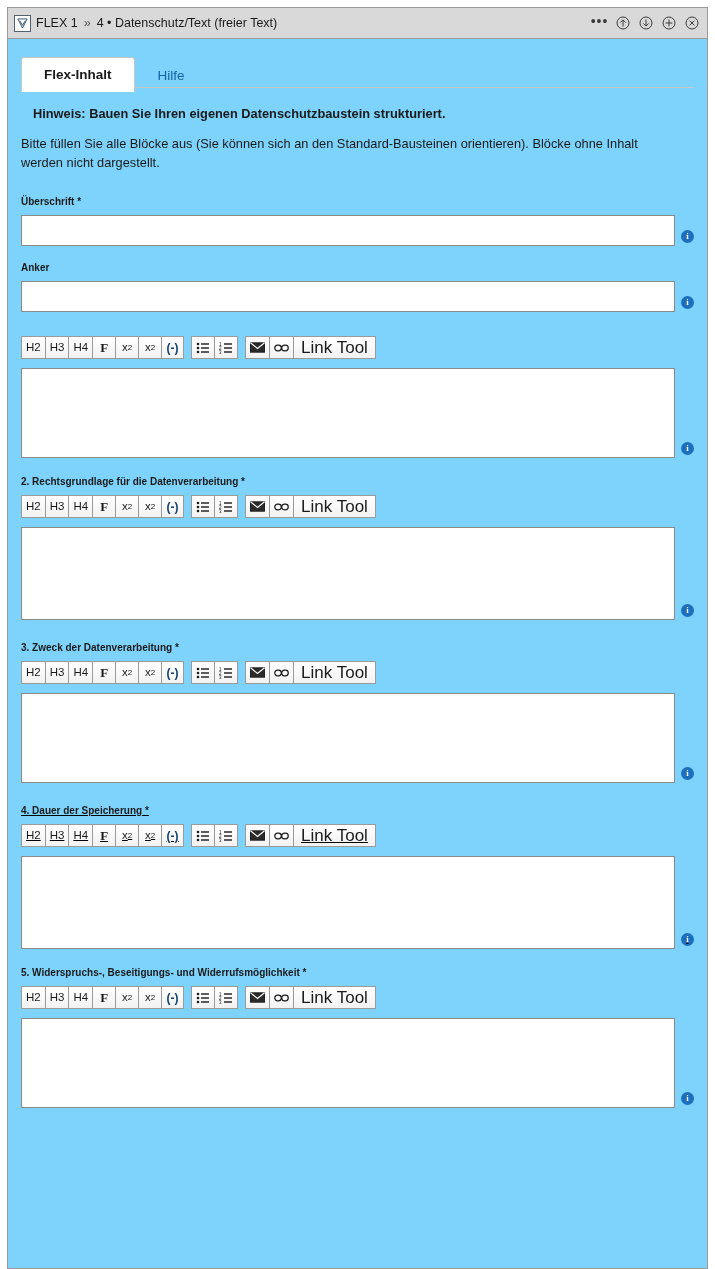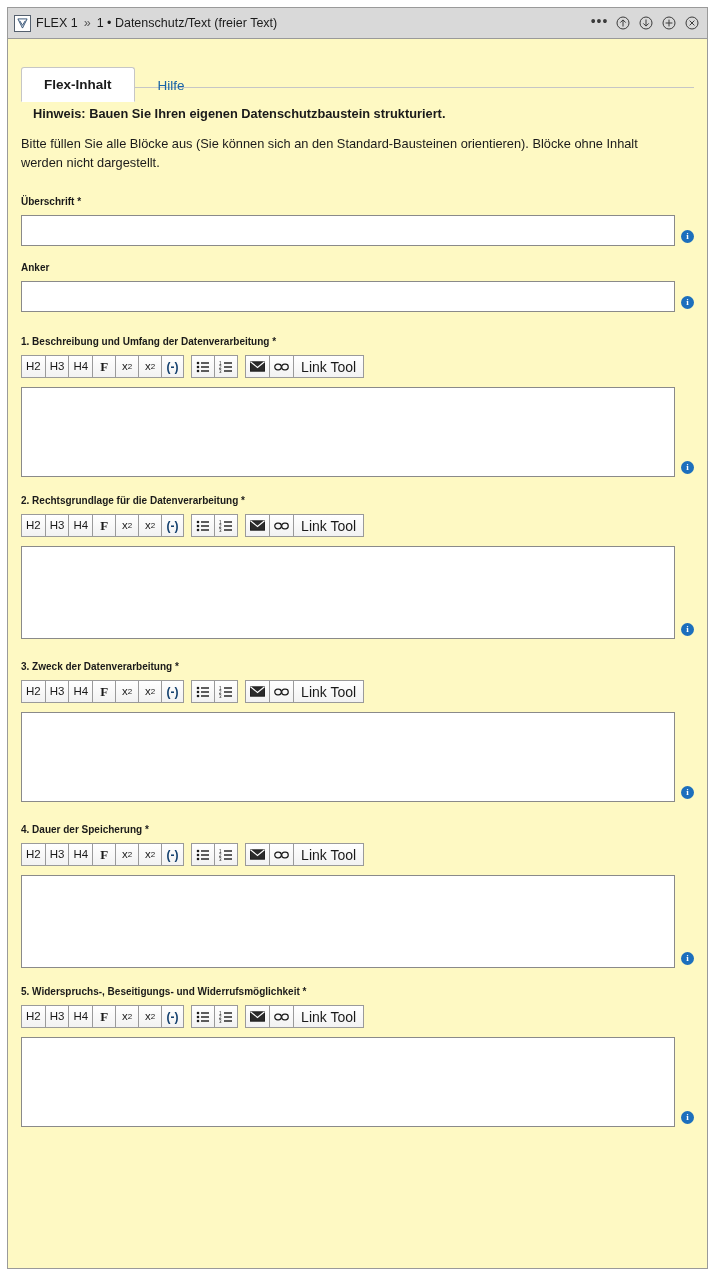--- a/index.html
+++ b/index.html
@@ -18,21 +18,21 @@
   }
 
   
   .panel {
     position: absolute;
     left: 7px;
     top: 7px;
     width: 701px;
     min-height: 1262px;
     border: 1px solid #9a9a9a;
-    background: #fef9c3;
+    background: #7dd3fc;
   }
   .titlebar {
     height: 31px;
     background: #d9d9d9;
     border-bottom: 1px solid #9a9a9a;
     display: flex;
     align-items: center;
     padding: 0 8px 0 6px;
     font-size: 12.5px;
     color: #1a1a1a;
@@ -94,21 +94,21 @@
     height: 35px;
     padding: 0 22px;
     display: flex;
     align-items: center;
     font-size: 13.5px;
     color: #1763a6;
     background: transparent;
     border: 1px solid transparent;
     border-bottom: none;
     position: relative;
-    top: 15px;
+    top: 5px;
   }
   .tab.active {
     background: #ffffff;
     border: 1px solid #c6c6c6;
     border-bottom: 1px solid #ffffff;
     color: #1a1a1a;
     font-weight: bold;
     border-radius: 3px 3px 0 0;
   }
 
@@ -199,21 +199,21 @@
     align-items: center;
     justify-content: center;
     padding: 0 4px;
     line-height: 1;
     font-family: "Liberation Sans", sans-serif;
   }
   .tb-group .tbtn:last-child { border-right-width: 1px; }
   .tbtn.bold { font-weight: bold; font-family: "Liberation Serif", serif; font-size: 13px; }
   .tbtn.sup sup, .tbtn.sub sub { font-size: 8px; }
   .tbtn.code { color: #13406e; font-weight: bold; font-size: 12px; }
-  .tbtn.wide { padding: 10px 7px; min-width: auto; font-size: 14px; }
+  .tbtn.wide { padding: 10px 7px; min-width: auto; font-size: 17px; }
   .tbtn svg { display: block; }
 
   .editor-area {
     width: 100%;
     border: 1px solid #8a8a8a;
     background: #ffffff;
     resize: none;
     font-family: "Liberation Sans", sans-serif;
     font-size: 13px;
     padding: 6px;
@@ -240,21 +240,21 @@
     <div class="titlebar">
       <div class="title-left">
         <span class="win-icon">
           <svg viewBox="0 0 12 12" width="11" height="11" aria-hidden="true">
             <path d="M1 1 H11 L6 11 Z" fill="none" stroke="#2b4a6f" stroke-width="1"></path>
             <path d="M3 3 L6 8 L9 3" fill="none" stroke="#2b4a6f" stroke-width="1"></path>
           </svg>
         </span>
         <span class="title-text nowrap">FLEX 1</span>
         <span class="title-sep">»</span>
-        <span class="title-text nowrap">1 • Datenschutz/Text (freier Text)</span>
+        <span class="title-text nowrap">4 • Datenschutz/Text (freier Text)</span>
       </div>
       <div class="title-right">
         <span class="tb-btn dots">•••</span>
         <span class="tb-btn">
           <svg viewBox="0 0 14 14" width="14" height="14" aria-hidden="true">
             <circle cx="7" cy="7" r="6" fill="none" stroke="#3b3b3b" stroke-width="1"></circle>
             <path d="M7 10.5 V4 M4.3 6.6 L7 3.9 L9.7 6.6" fill="none" stroke="#3b3b3b" stroke-width="1"></path>
           </svg>
         </span>
         <span class="tb-btn">
@@ -304,23 +304,20 @@
 
       <div class="field" style="">
         <div class="field-label">Anker</div>
         <div class="input-row">
           <input class="text-input" type="text" value="" style="">
           <span class="info-icon">i</span>
         </div>
       </div>
 
       <div class="editor" style="margin-top:24px;">
-        <div class="field-label">
-          <span>1. Beschreibung und Umfang der Datenverarbeitung</span><span class="req"> *</span>
-        </div>
         <div class="toolbar">
           <div class="tb-group">
             <button class="tbtn">H2</button>
             <button class="tbtn">H3</button>
             <button class="tbtn">H4</button>
             <button class="tbtn bold">F</button>
             <button class="tbtn sup">
                 <span>x</span>
                 <sup>2</sup>
               </button>
@@ -495,21 +492,21 @@
             </button>
             <button class="tbtn wide">Link Tool</button>
           </div>
         </div>
         <div class="editor-row">
           <textarea class="editor-area ed-h-90" style=""></textarea>
           <span class="info-icon">i</span>
         </div>
       </div>
 
-      <div class="editor" style="margin-top:22px;">
+      <div class="editor" style="margin-top:22px;text-decoration:underline;">
         <div class="field-label">
           <span>4. Dauer der Speicherung</span><span class="req"> *</span>
         </div>
         <div class="toolbar">
           <div class="tb-group">
             <button class="tbtn">H2</button>
             <button class="tbtn">H3</button>
             <button class="tbtn">H4</button>
             <button class="tbtn bold">F</button>
             <button class="tbtn sup">

